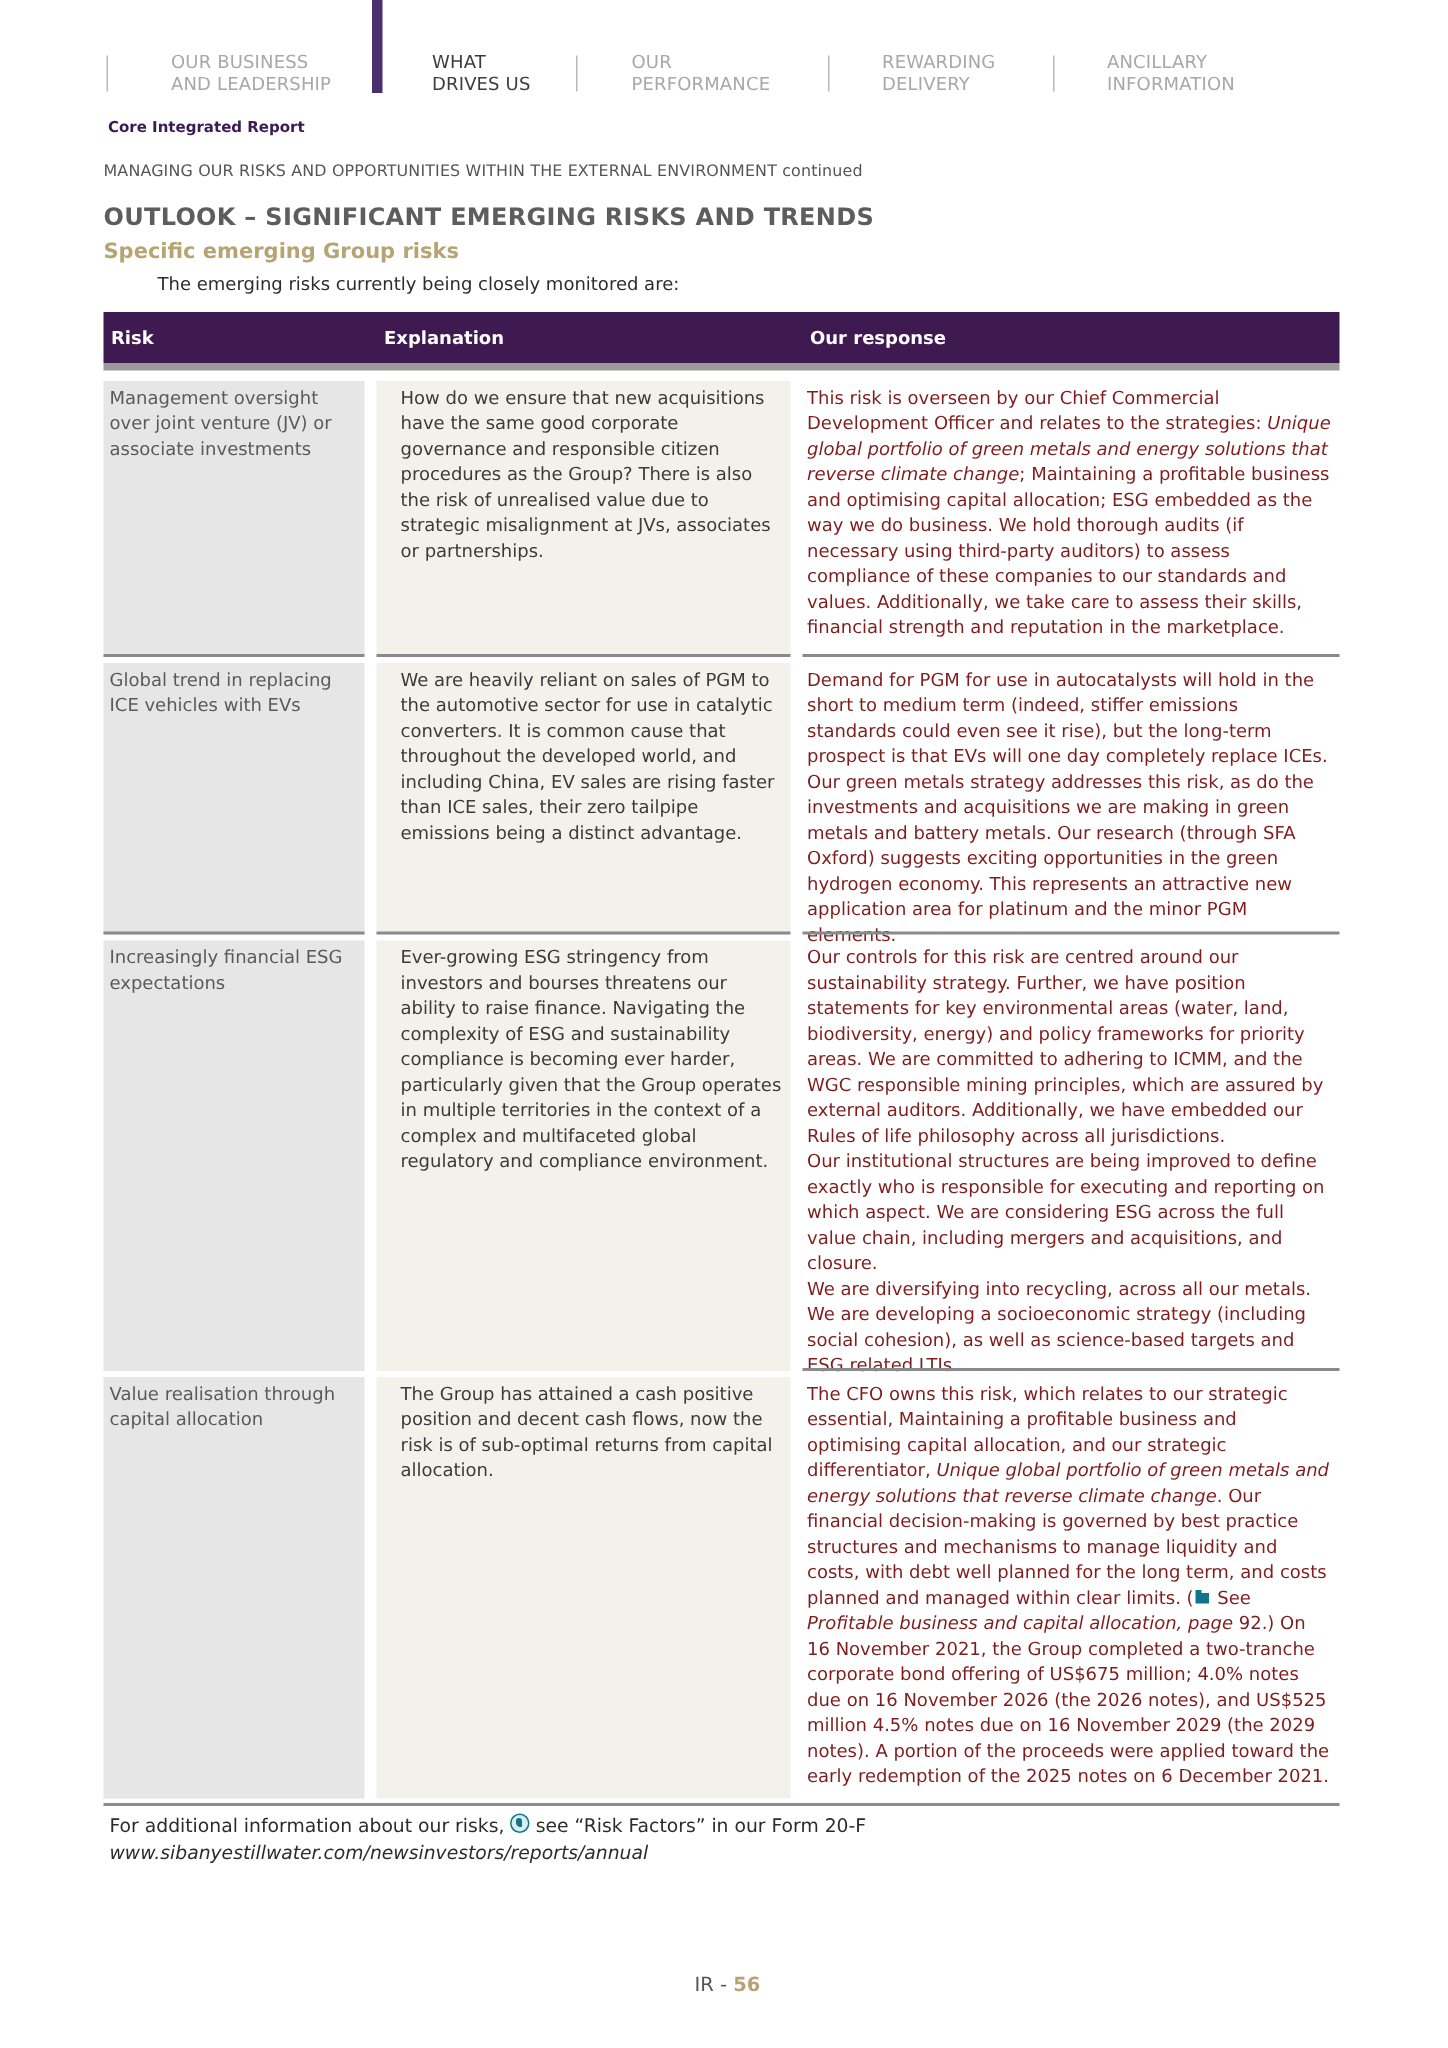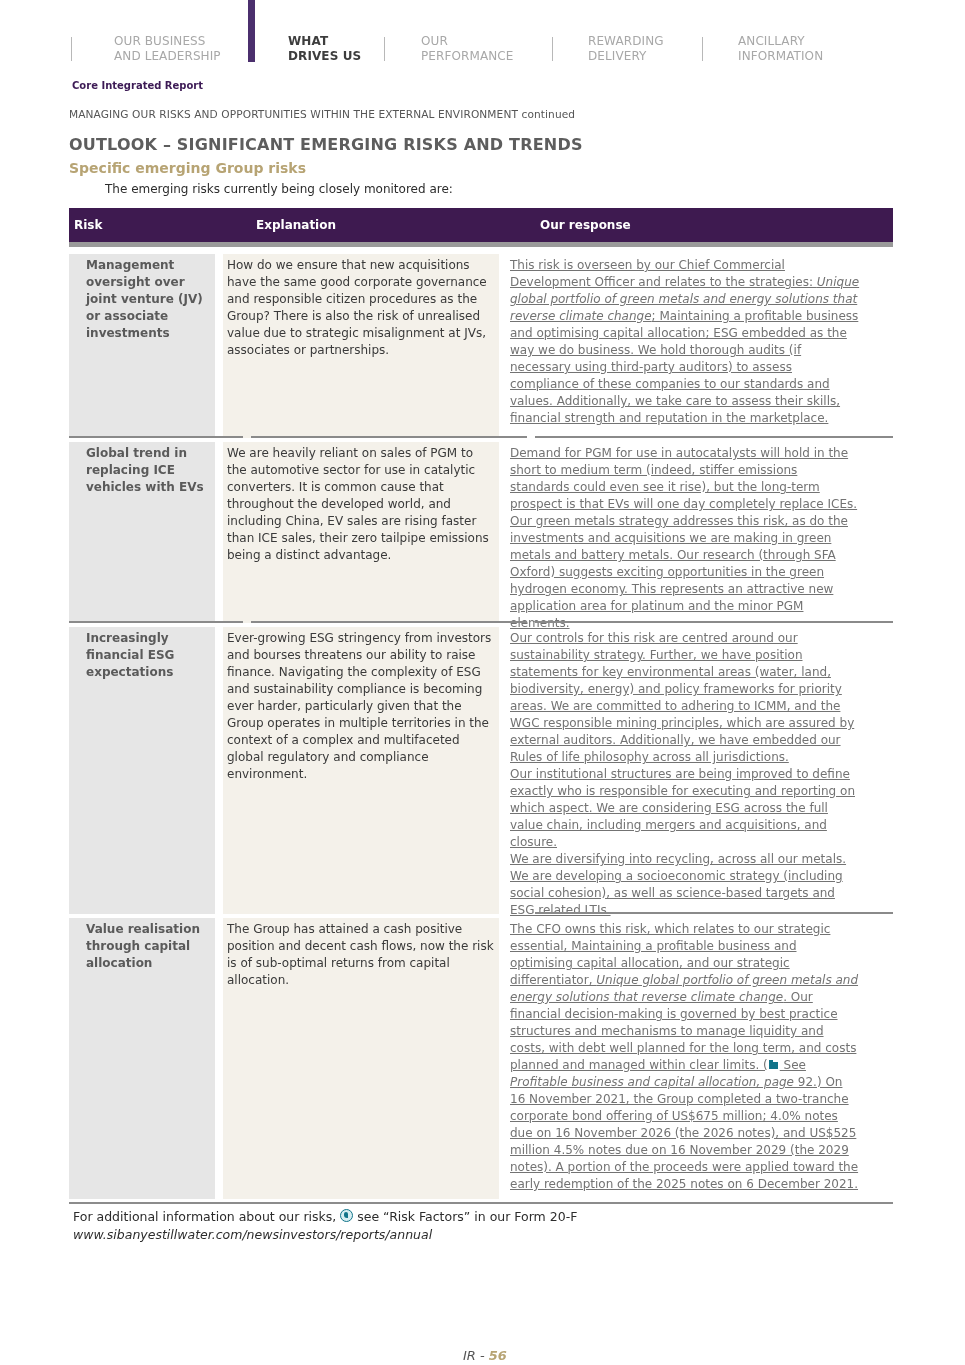--- a/index.html
+++ b/index.html
@@ -4,48 +4,48 @@
 <style>
   html, body { margin: 0; padding: 0; background: #ffffff; }
   body {
     width: 965px; height: 1365px; position: relative; overflow: hidden;
     font-family: "DejaVu Sans", sans-serif; color: #3a3a3a;
   }
   .nav { position: absolute; top: 0; left: 0; width: 965px; height: 70px; }
   .nav-sep { position: absolute; top: 37px; width: 1px; height: 24px; background: #b8b8b8; }
   .nav-active-bar { position: absolute; top: 0; left: 248px; width: 7px; height: 62px; background: #4b2f6d; }
   .nav-item { position: absolute; top: 34px; font-size: 12px; line-height: 15px; color: #a8a8a8; letter-spacing: 0.1px; }
-  .nav-item.active { color: #3d3d3d; font-weight: bold; }
+  .nav-item.active { color: #3d3d3d; font-weight: normal; }
   .nav-item span { display: block; }
   .core { position: absolute; left: 72px; top: 80px; font-size: 10px; font-weight: bold; color: #3c1a55; }
   .section-label { position: absolute; left: 69px; top: 108px; font-size: 10.6px; color: #555; letter-spacing: 0.1px; }
   .title { position: absolute; left: 69px; top: 135px; font-size: 16px; font-weight: bold; color: #5d5d5d; letter-spacing: 0.2px; }
   .subtitle { position: absolute; left: 69px; top: 160px; font-size: 14px; font-weight: bold; color: #b7a474; }
   .intro { position: absolute; left: 69px; top: 182px; font-size: 12px; color: #2c2c2c; margin-left: 36px; }
 
   .table { position: absolute; left: 69px; top: 208px; width: 824px; }
   .thead { height: 34px; background: #3e1a50; position: relative; }
   .thead-shadow { height: 5px; background: #9a9a9a; }
   .th { position: absolute; top: 10px; font-size: 12px; font-weight: bold; color: #ffffff; text-align: center; }
   .row { position: relative; display: flex; }
   .cell { box-sizing: border-box; font-size: 12px; line-height: 17px; }
-  .c-risk { width: 146px; margin-left: 0; background: #e6e6e6; padding: 3px 4px 0 17px; font-weight: bold; color: #5a5a5a; }
-  .c-exp { width: 276px; margin-left: 8px; background: #f4f1ea; padding: 3px 4px 0 4px; color: #3a3a3a; }
-  .c-resp { width: 353px; margin-left: 8px; padding: 3px 0 0 3px; color: #737373; text-decoration: underline; }
+  .c-risk { width: 174px; margin-left: 0; background: #e6e6e6; padding: 3px 4px 0 4px; font-weight: normal; color: #5a5a5a; }
+  .c-exp { width: 276px; margin-left: 8px; background: #f4f1ea; padding: 3px 4px 0 16px; color: #3a3a3a; }
+  .c-resp { width: 353px; margin-left: 8px; padding: 3px 0 0 3px; color: #7f1d1d; }
   .row-line { position: absolute; bottom: 0; height: 2px; background: #8a8a8a; }
   .gap { height: 7px; }
   i.em { font-style: italic; }
   .teal-folder { display: inline-block; width: 9px; height: 7px; background: #12748a; margin: 0 2px 0 1px; vertical-align: 0px; position: relative; }
   .teal-folder::before { content: ""; position: absolute; top: -2px; left: 0; width: 4px; height: 2px; background: #12748a; }
 
   .bottom-rule { position: absolute; left: 69px; top: 1202px; width: 824px; height: 2px; background: #8c8c8c; }
   .footnote { position: absolute; left: 73px; top: 1208px; width: 820px; font-size: 12.5px; line-height: 18px; color: #2c2c2c; }
   .globe { display: inline-block; width: 11px; height: 11px; border-radius: 50%; border: 1px solid #12748a; background: #d7eef2; position: relative; vertical-align: -1px; }
   .globe::after { content: ""; position: absolute; left: 3px; top: 2px; width: 4px; height: 6px; background: #12748a; border-radius: 2px 2px 0 3px; }
-  .page-num { position: absolute; left: 463px; top: 1348px; font-size: 13px; color: #555; font-style: italic; }
+  .page-num { position: absolute; left: 463px; top: 1316px; font-size: 13px; color: #555; }
   .page-num b { color: #b7a474; }
 </style>
 </head>
 <body>
 
 <div class="nav">
   <div class="nav-sep" style="left:71px"></div>
   <div class="nav-item" style="left:114px">
     <span>OUR BUSINESS</span>
     <span>AND LEADERSHIP</span>

